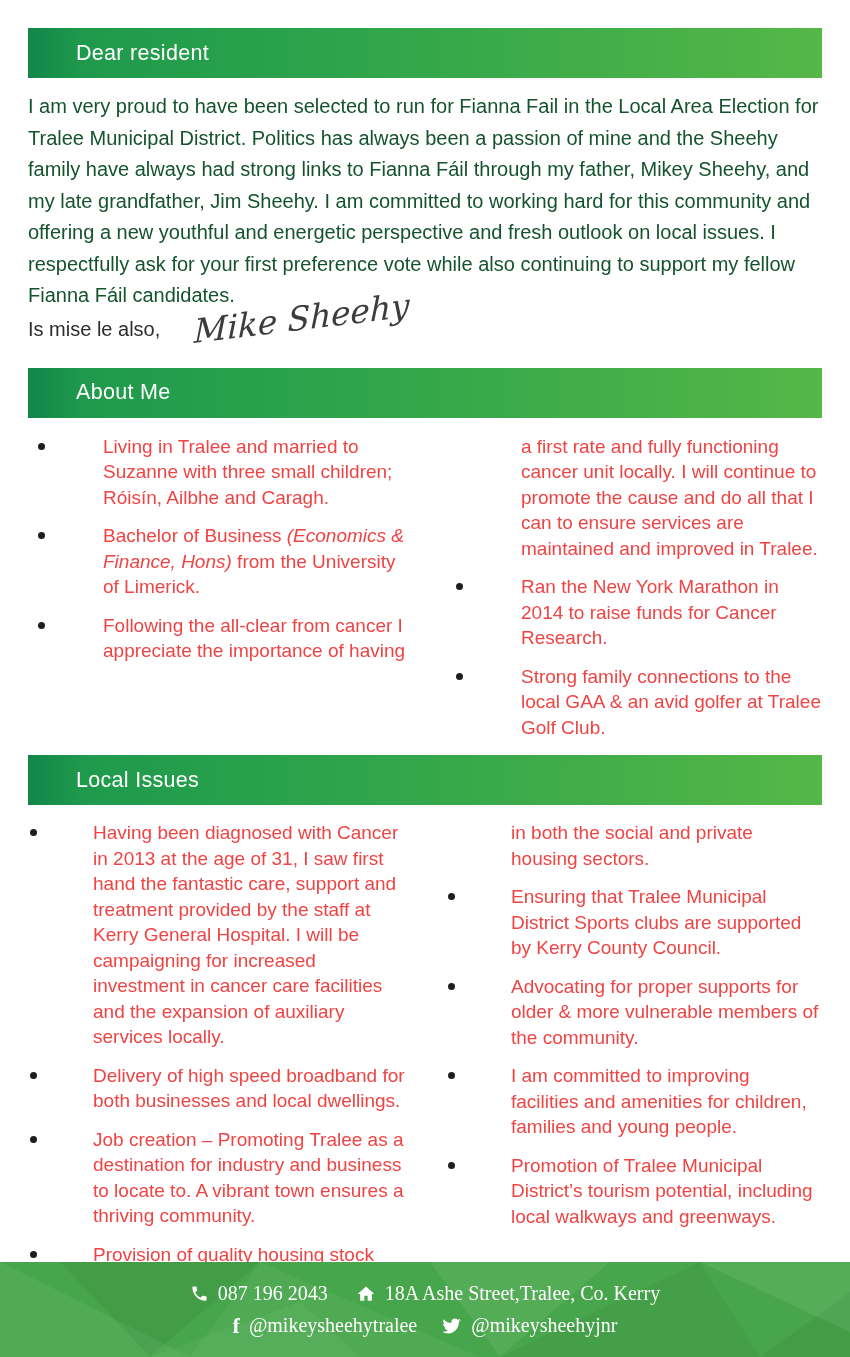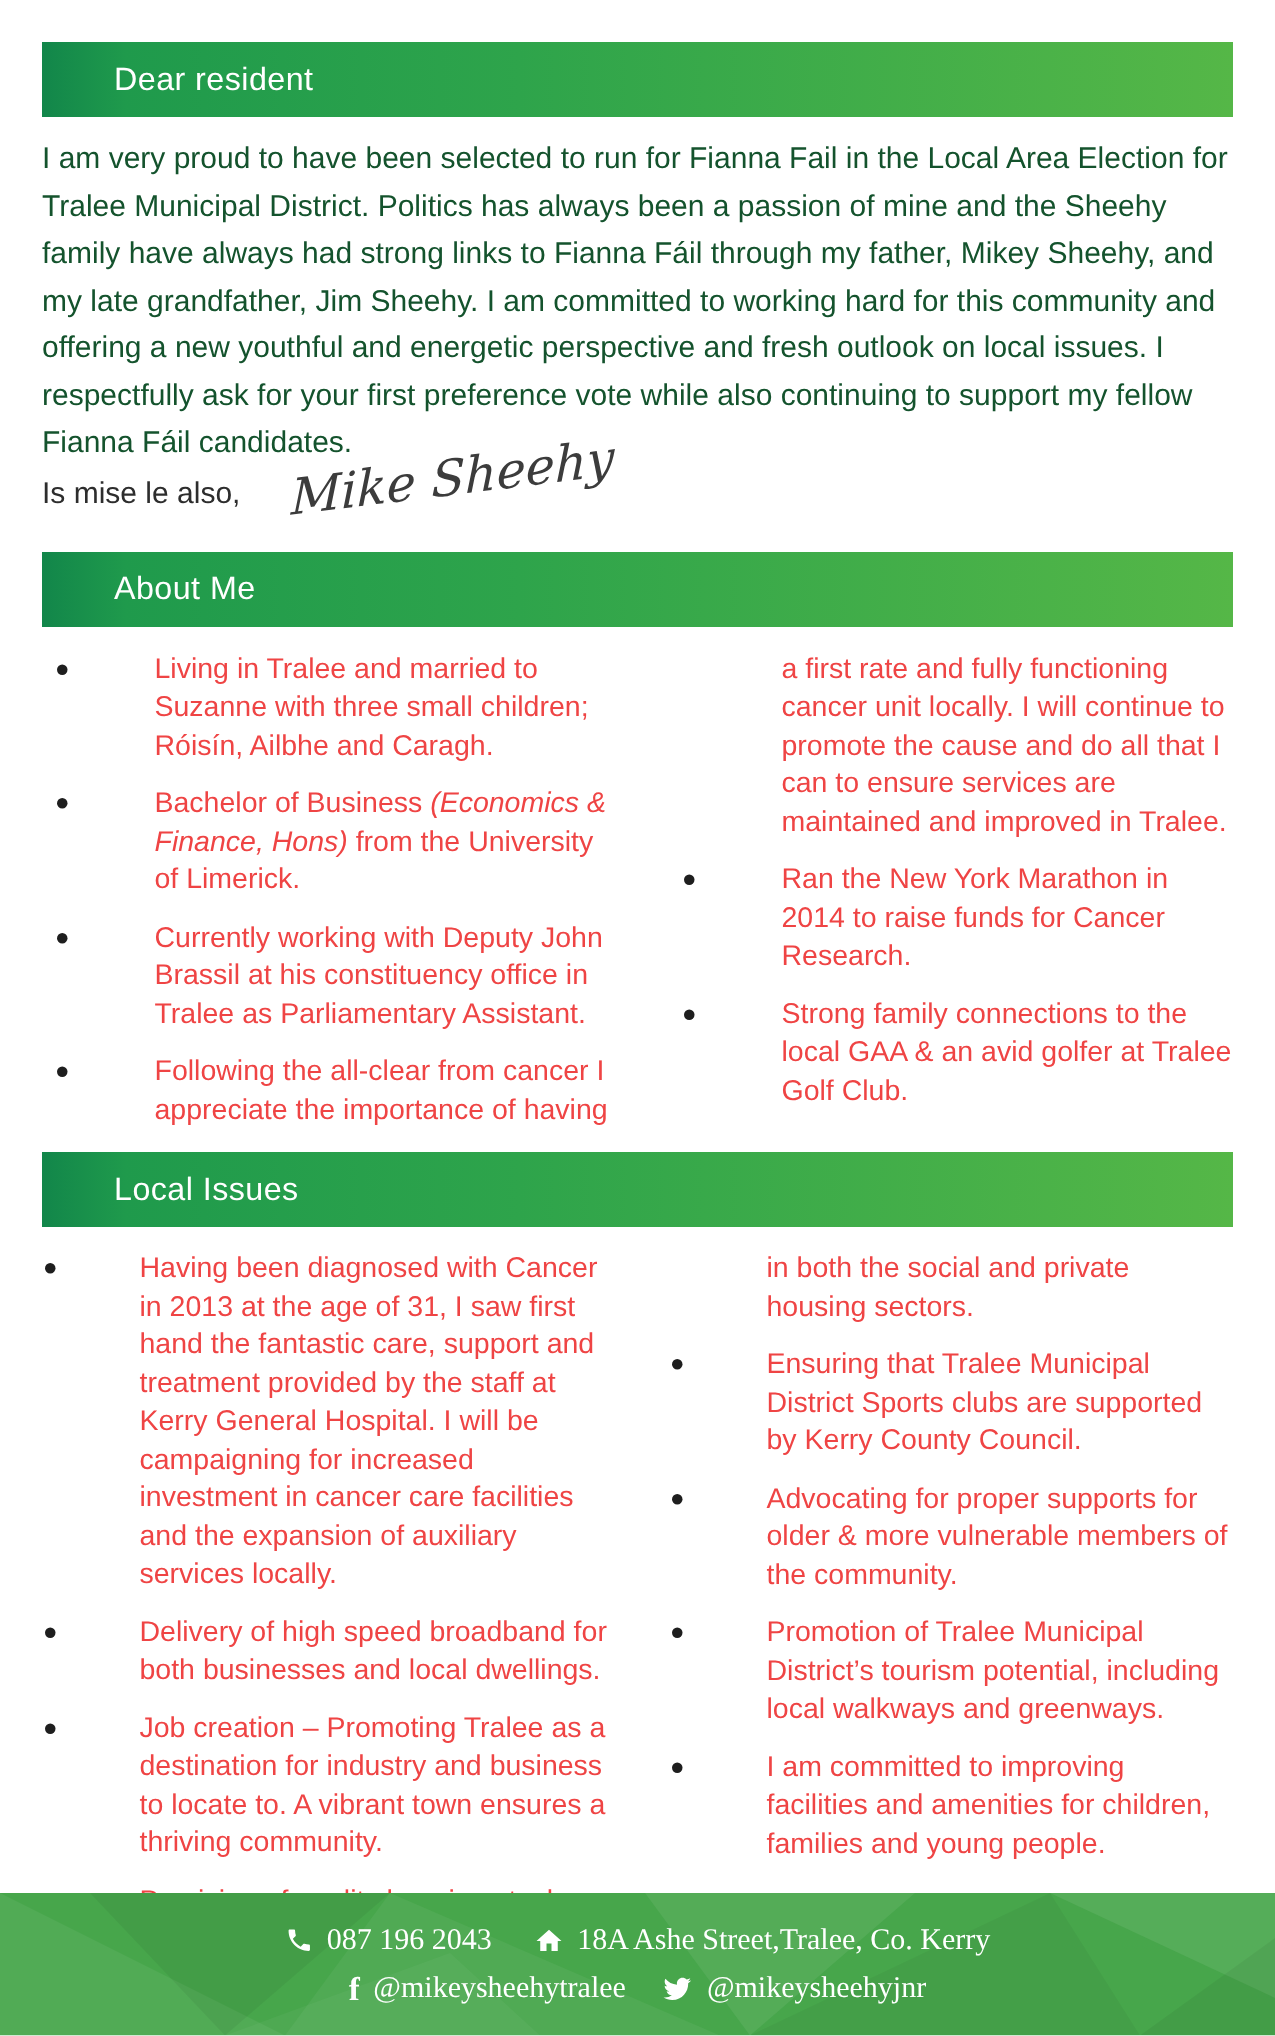--- a/index.html
+++ b/index.html
@@ -74,24 +74,20 @@
     <div class="item">
       <span class="dot"></span>
       <span>Living in Tralee and married to Suzanne with three small children; Róisín, Ailbhe and Caragh.</span>
     </div>
     <div class="item">
       <span class="dot"></span>
       <span><span>Bachelor of Business </span><span class="em">(Economics &amp; Finance, Hons)</span><span> from the University of Limerick.</span></span>
     </div>
     <div class="item">
       <span class="dot"></span>
-      <span>Currently working with Deputy John Brassil at his constituency office in Tralee as Parliamentary Assistant.</span>
-    </div>
-    <div class="item">
-      <span class="dot"></span>
       <span>Following the all-clear from cancer I appreciate the importance of having</span>
     </div>
   </div>
   <div class="col col-right">
     <div class="item cont">
       <span class="dot"></span>
       <span>a first rate and fully functioning cancer unit locally. I will continue to promote the cause and do all that I can to ensure services are maintained and improved  in Tralee.</span>
     </div>
     <div class="item">
       <span class="dot"></span>
@@ -135,25 +131,25 @@
     <div class="item">
       <span class="dot"></span>
       <span>Ensuring that Tralee Municipal District Sports clubs are supported by Kerry County Council.</span>
     </div>
     <div class="item">
       <span class="dot"></span>
       <span>Advocating for proper supports for older &amp; more vulnerable members of the community.</span>
     </div>
     <div class="item">
       <span class="dot"></span>
-      <span>Promotion of Tralee Municipal District’s tourism potential, including local walkways and greenways.</span>
+      <span>I am committed to improving facilities and amenities for children, families and young people.</span>
     </div>
     <div class="item">
       <span class="dot"></span>
-      <span>I am committed to improving facilities and amenities for children, families and young people.</span>
+      <span>Promotion of Tralee Municipal District’s tourism potential, including local walkways and greenways.</span>
     </div>
   </div>
 </div>
 
 <div class="footer">
   <svg class="footer-texture" viewBox="0 0 850 95" preserveAspectRatio="none" aria-hidden="true">
     <polygon points="0,0 190,95 0,95" fill="#ffffff" opacity="0.06"></polygon>
     <polygon points="60,0 260,0 150,95" fill="#000000" opacity="0.05"></polygon>
     <polygon points="260,0 480,95 190,95" fill="#ffffff" opacity="0.05"></polygon>
     <polygon points="430,0 610,0 500,95" fill="#ffffff" opacity="0.07"></polygon>

